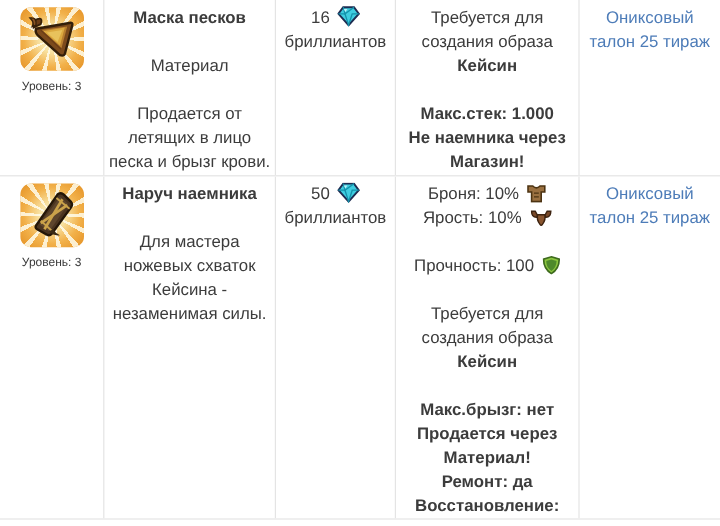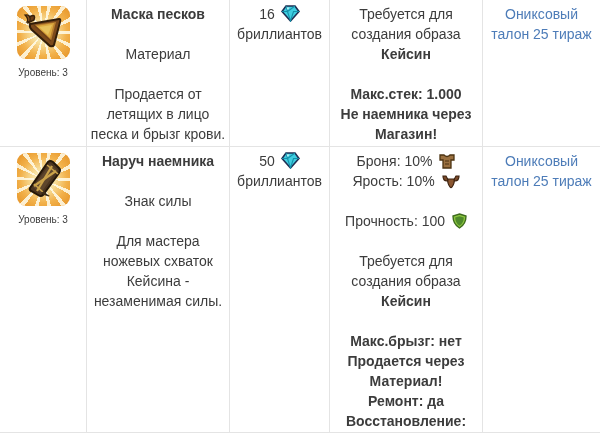--- a/index.html
+++ b/index.html
@@ -125,21 +125,20 @@
           <path d="M30 12 L41 21" stroke="#caa24a" stroke-width="1.6"></path>
           <path d="M17 31 L27 40" stroke="#caa24a" stroke-width="1.6"></path>
           <path d="M24 40 Q28 44 33 43 Q29 41 27 38 Z" fill="#3a2a16"></path>
         </svg>
       </div>
       <div class="lvl">Уровень: 3</div>
     </div>
 
     <div class="cell">
       <div class="blk b">Наруч наемника</div>
-      <div class="blk">Знак силы</div>
       <div class="blk-tight">Для мастера ножевых схваток Кейсина - незаменимая силы.</div>
     </div>
 
     <div class="cell">
       <div class="price-line">
         <span>50</span>
         <svg width="19" height="17" viewBox="0 0 19 17">
           <polygon points="5,1 14,1 18,6.5 9.5,16 1,6.5" fill="#3ecde0" stroke="#1e2d52" stroke-width="1.6"></polygon>
           <polyline points="1,6.5 6.5,6.5 9.5,16 12.5,6.5 18,6.5" fill="none" stroke="#1592ab" stroke-width="1.1"></polyline>
           <polyline points="5,1 6.5,6.5 14,1" fill="none" stroke="#1592ab" stroke-width="1.1"></polyline>

